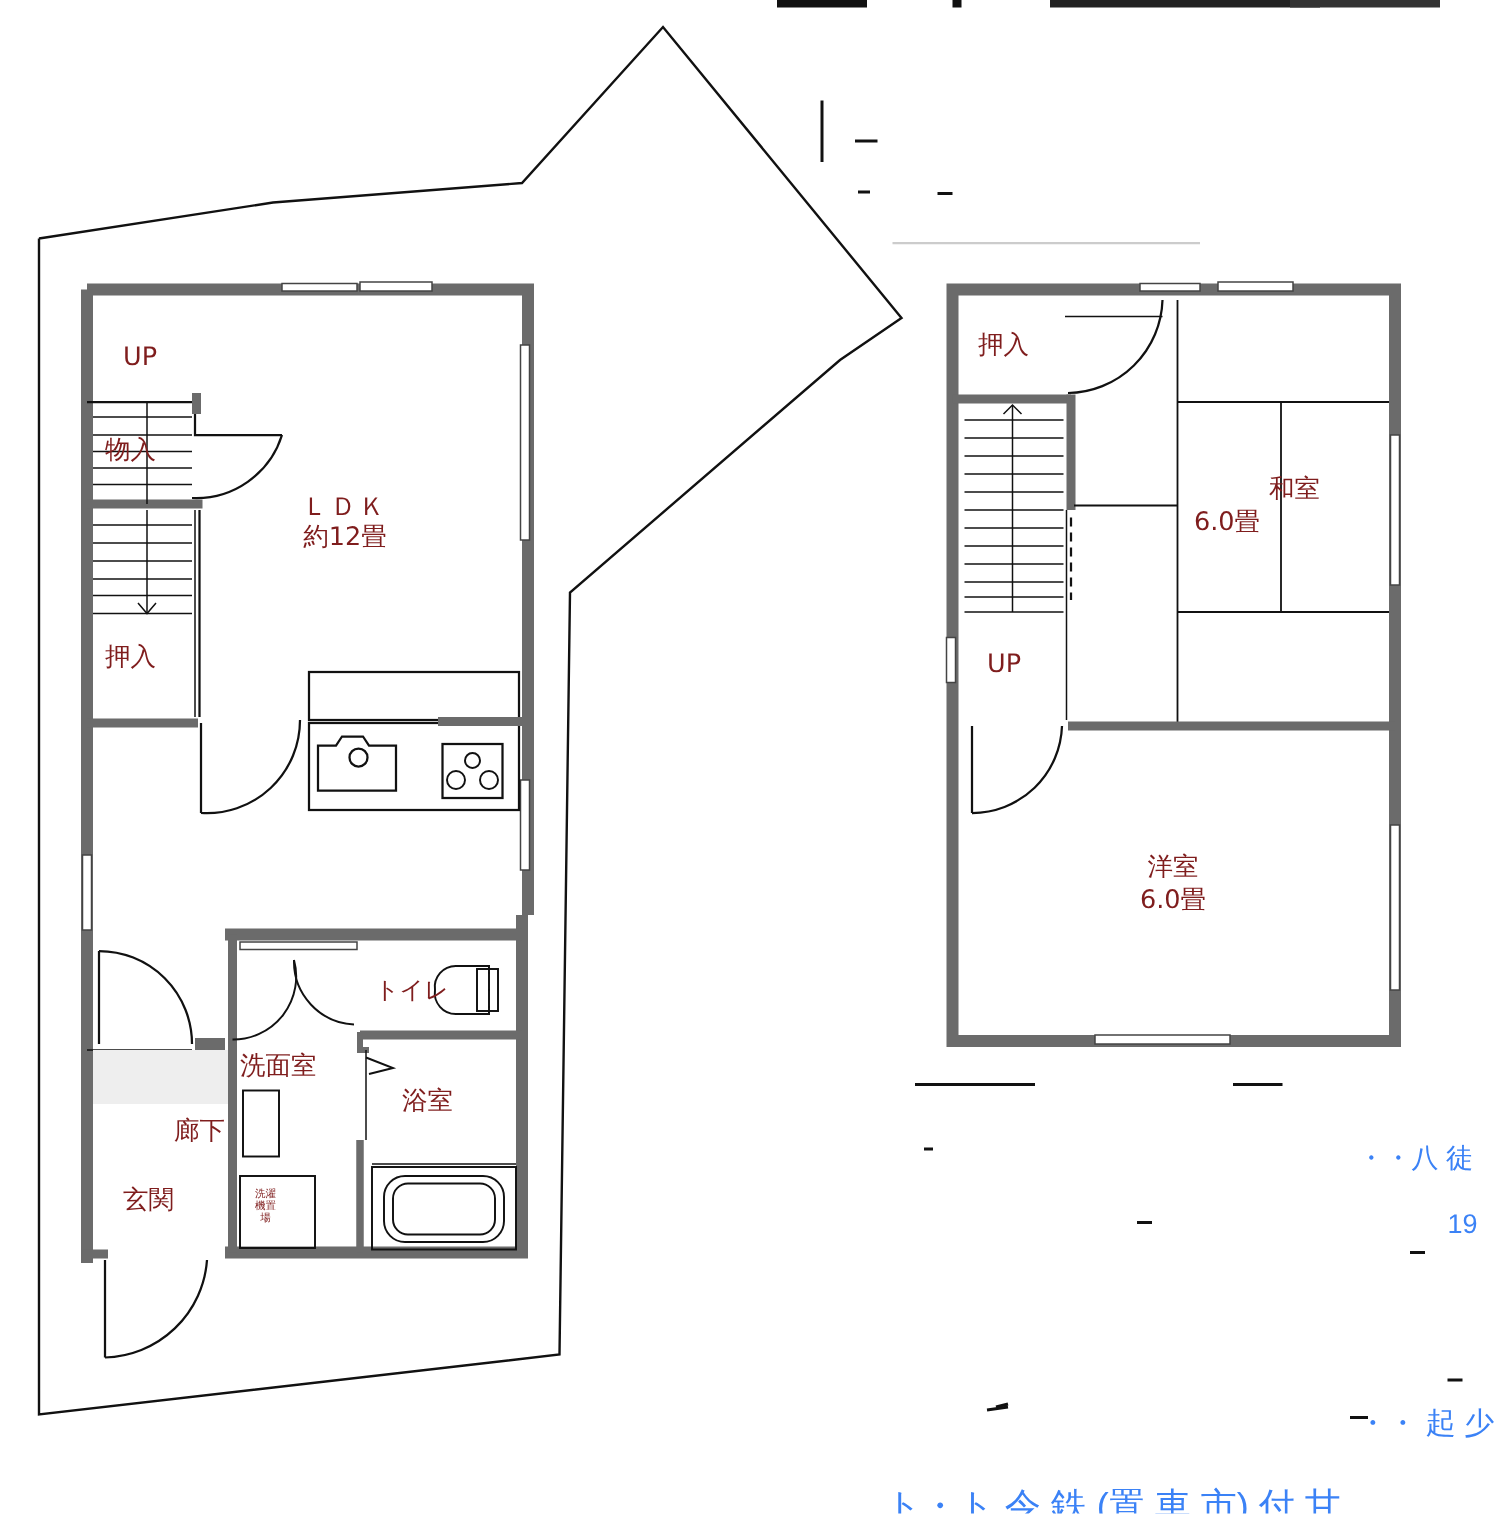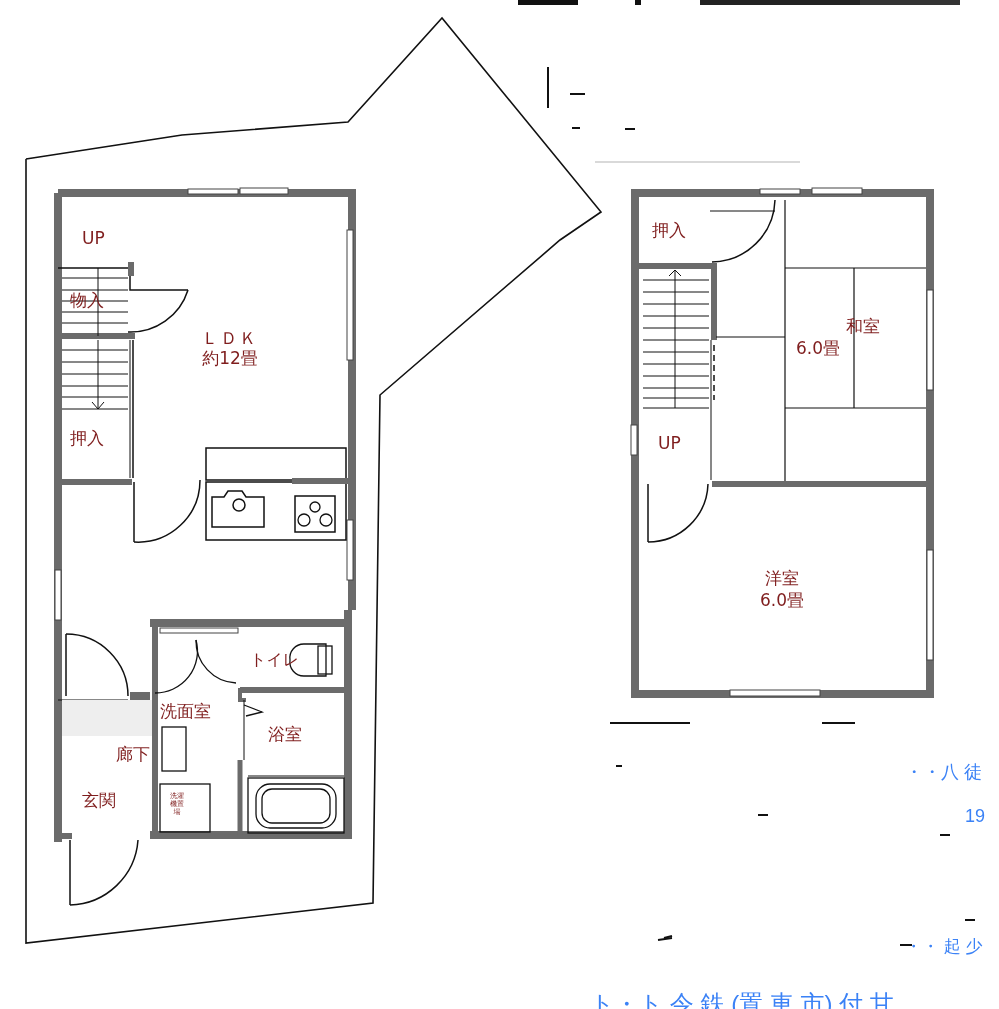--- a/index.html
+++ b/index.html
@@ -188,14 +188,14 @@
 
 <div class="lbl" style="left:652px;top:222px;">押入</div>
 <div class="lbl c" style="left:818px;top:318px;margin-left:45px;">和室</div>
 <div class="lbl c" style="left:818px;top:340px;">6.0畳</div>
 <div class="lbl" style="left:658px;top:435px;">UP</div>
 <div class="lbl c" style="left:782px;top:570px;">洋室</div>
 <div class="lbl c" style="left:782px;top:592px;">6.0畳</div>
 
 <div class="frag" style="left:905px;top:760px;font-size:18px;">・・八 徒</div>
 <div class="frag" style="left:965px;top:806px;font-size:18px;">19</div>
-<div class="frag" style="left:905px;top:935px;font-size:17px;">・・ 起 少</div>
+<div class="frag" style="left:905px;top:935px;font-size:20px;">・・ 起 少</div>
 <div class="frag" style="left:590px;top:988px;font-size:24px;">ト・ト 令 鉄 (置 車 市)  付 甘</div>
 
 </body></html>

